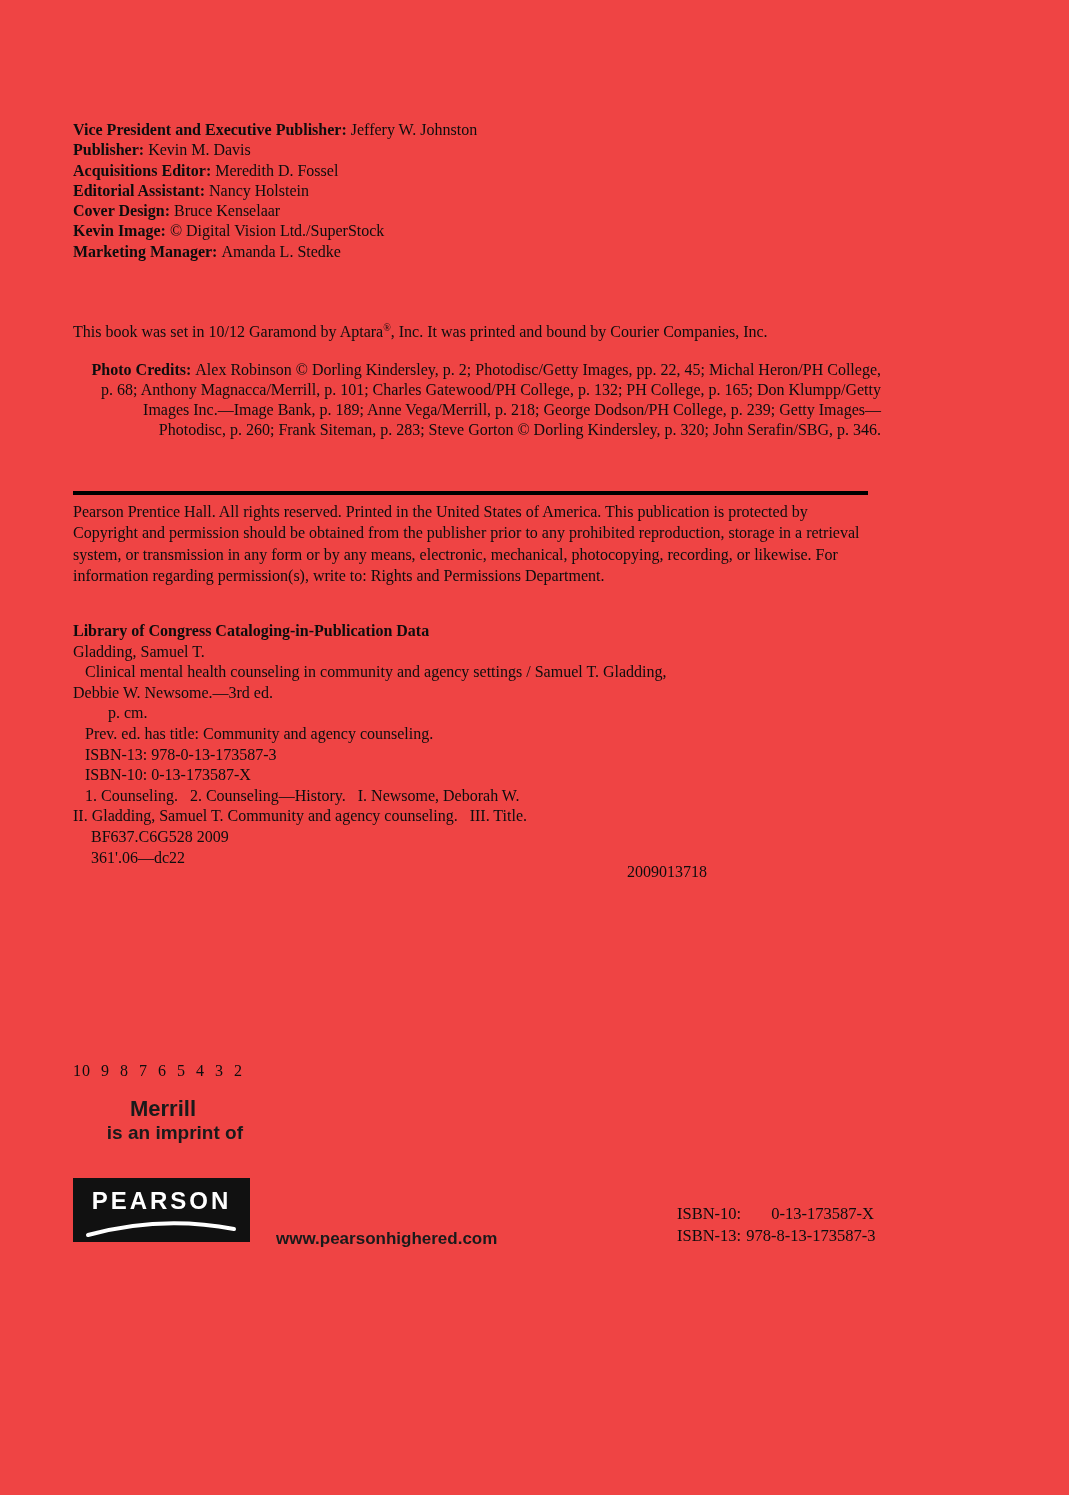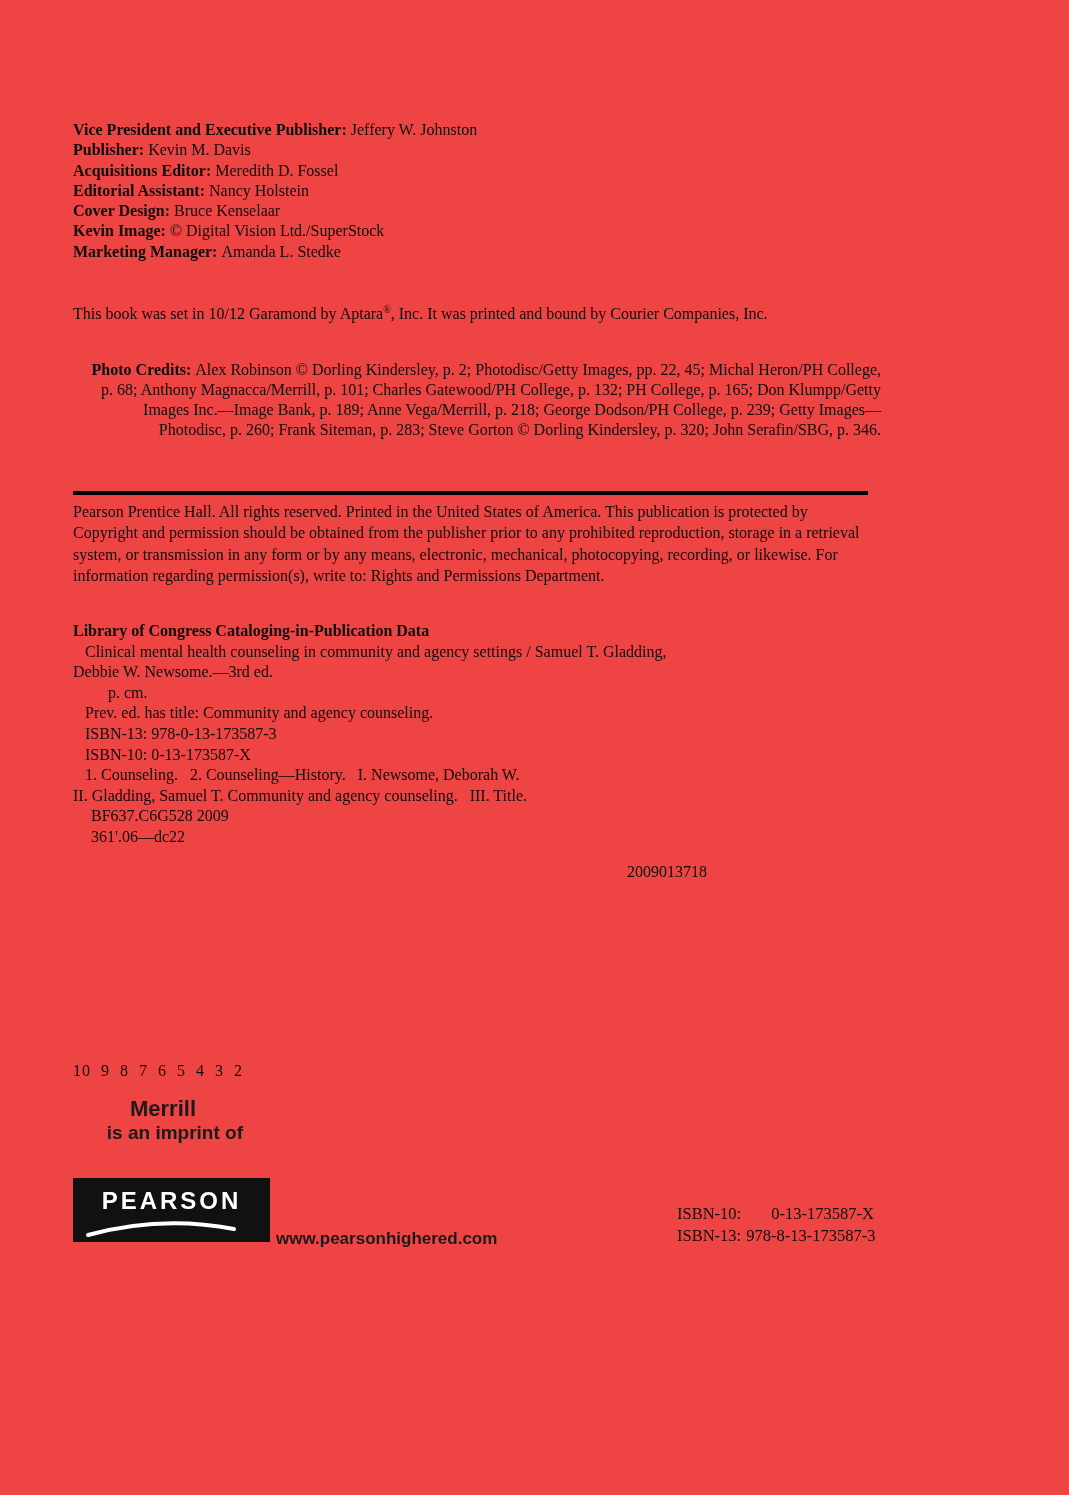--- a/index.html
+++ b/index.html
@@ -12,21 +12,21 @@
     font-family:"Liberation Serif", serif;
     font-size:16px;
     overflow:hidden;
   }
   .b { font-weight:bold; }
   .abs { position:absolute; }
 
   .staff { left:73px; top:120px; line-height:20.3px; }
   .staff .label { margin-right:4px; }
 
-  .setline { left:73px; top:304px; }
+  .setline { left:73px; top:322px; }
   .setline sup { font-size:10px; }
 
   .photo { left:83px; top:360px; width:798px; line-height:20px; text-align:right; }
 
   .rule { left:73px; top:491px; width:795px; height:4px; background:#000; }
 
   .copyright { left:73px; top:501px; width:800px; line-height:21.4px; }
   .copyright .body { font-weight:normal; }
 
   .loc { left:73px; top:621px; width:800px; line-height:20.6px; }
@@ -36,21 +36,21 @@
   .ind3 { padding-left:18px; }
   .loc-number { left:627px; top:863px; }
 
   .printrun { left:73px; top:1062px; white-space:pre; letter-spacing:1px; }
 
   .imprint { left:83px; top:1097px; width:160px; text-align:center;
              font-family:"Liberation Sans", sans-serif; font-weight:bold; color:#1a1a1a; }
   .imprint .brand { font-size:22px; line-height:24px; letter-spacing:0px; }
   .imprint .tagline { font-size:19px; line-height:24px;text-align:right; }
 
-  .pearson-logo { left:73px; top:1178px; width:177px; height:64px; background:#111111;padding-left:20px; }
+  .pearson-logo { left:73px; top:1178px; width:177px; height:64px; background:#111111; }
   .pearson-logo .logo-text {
     position:absolute; left:0; right:0; top:9px; text-align:center;
     font-family:"Liberation Sans", sans-serif; font-weight:bold;
     color:#ffffff; font-size:24px; letter-spacing:3px;
   }
   .pearson-logo svg { position:absolute; left:0; top:0; }
 
   .website { left:276px; top:1229px; font-family:"Liberation Sans", sans-serif;
              font-weight:bold; font-size:17px; color:#1a1a1a; }
 
@@ -83,20 +83,21 @@
   </div>
 
   <div class="abs rule"></div>
 
   <div class="abs copyright">
     <div class="body">Pearson Prentice Hall. All rights reserved. Printed in the United States of America. This publication is protected by Copyright and permission should be obtained from the publisher prior to any prohibited reproduction, storage in a retrieval system, or transmission in any form or by any means, electronic, mechanical, photocopying, recording, or likewise. For information regarding permission(s), write to: Rights and Permissions Department.</div>
   </div>
 
   <div class="abs loc">
     <div class="b">Library of Congress Cataloging-in-Publication Data</div>
+    <div class="loc-line">Gladding, Samuel T.</div>
     <div class="loc-line ind1">Clinical mental health counseling in community and agency settings / Samuel T. Gladding,</div>
     <div class="loc-line">Debbie W. Newsome.—3rd ed.</div>
     <div class="loc-line ind2">p. cm.</div>
     <div class="loc-line ind1">Prev. ed. has title: Community and agency counseling.</div>
     <div class="loc-line ind1">ISBN-13: 978-0-13-173587-3</div>
     <div class="loc-line ind1">ISBN-10: 0-13-173587-X</div>
     <div class="loc-line ind1">1. Counseling.   2. Counseling—History.   I. Newsome, Deborah W.</div>
     <div class="loc-line">II. Gladding, Samuel T. Community and agency counseling.   III. Title.</div>
     <div class="loc-line ind3">BF637.C6G528 2009</div>
     <div class="loc-line ind3">361'.06—dc22</div>

